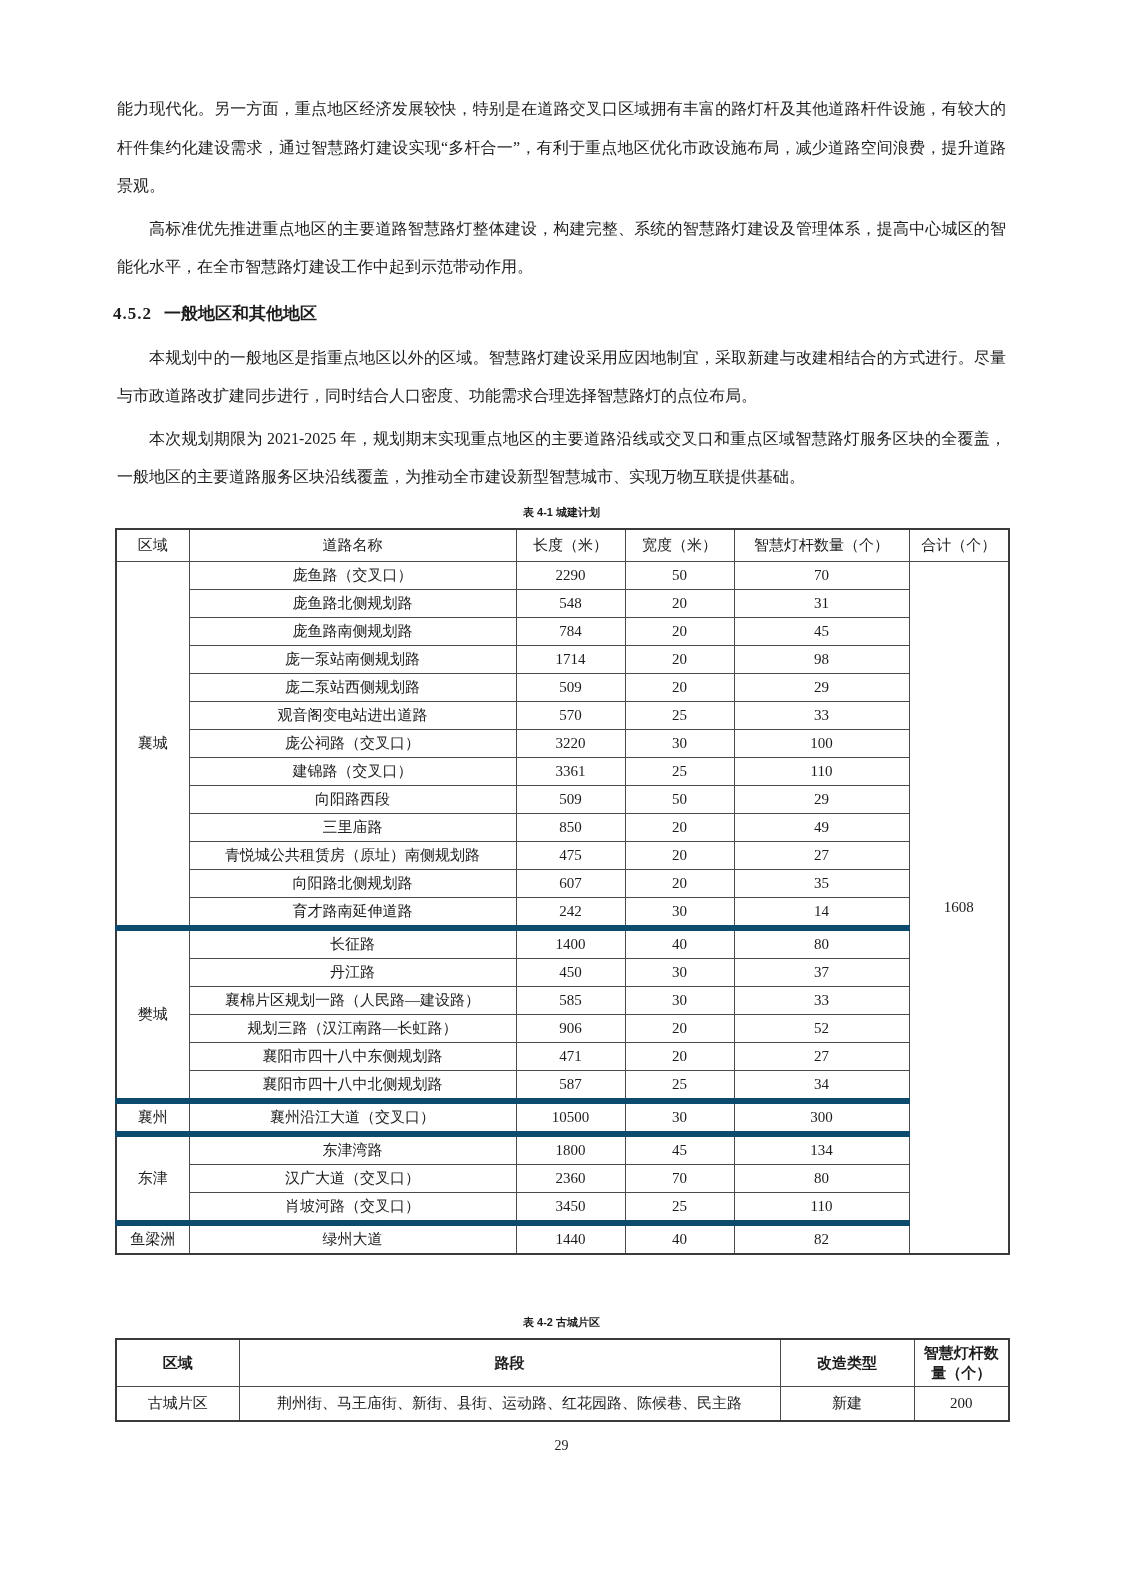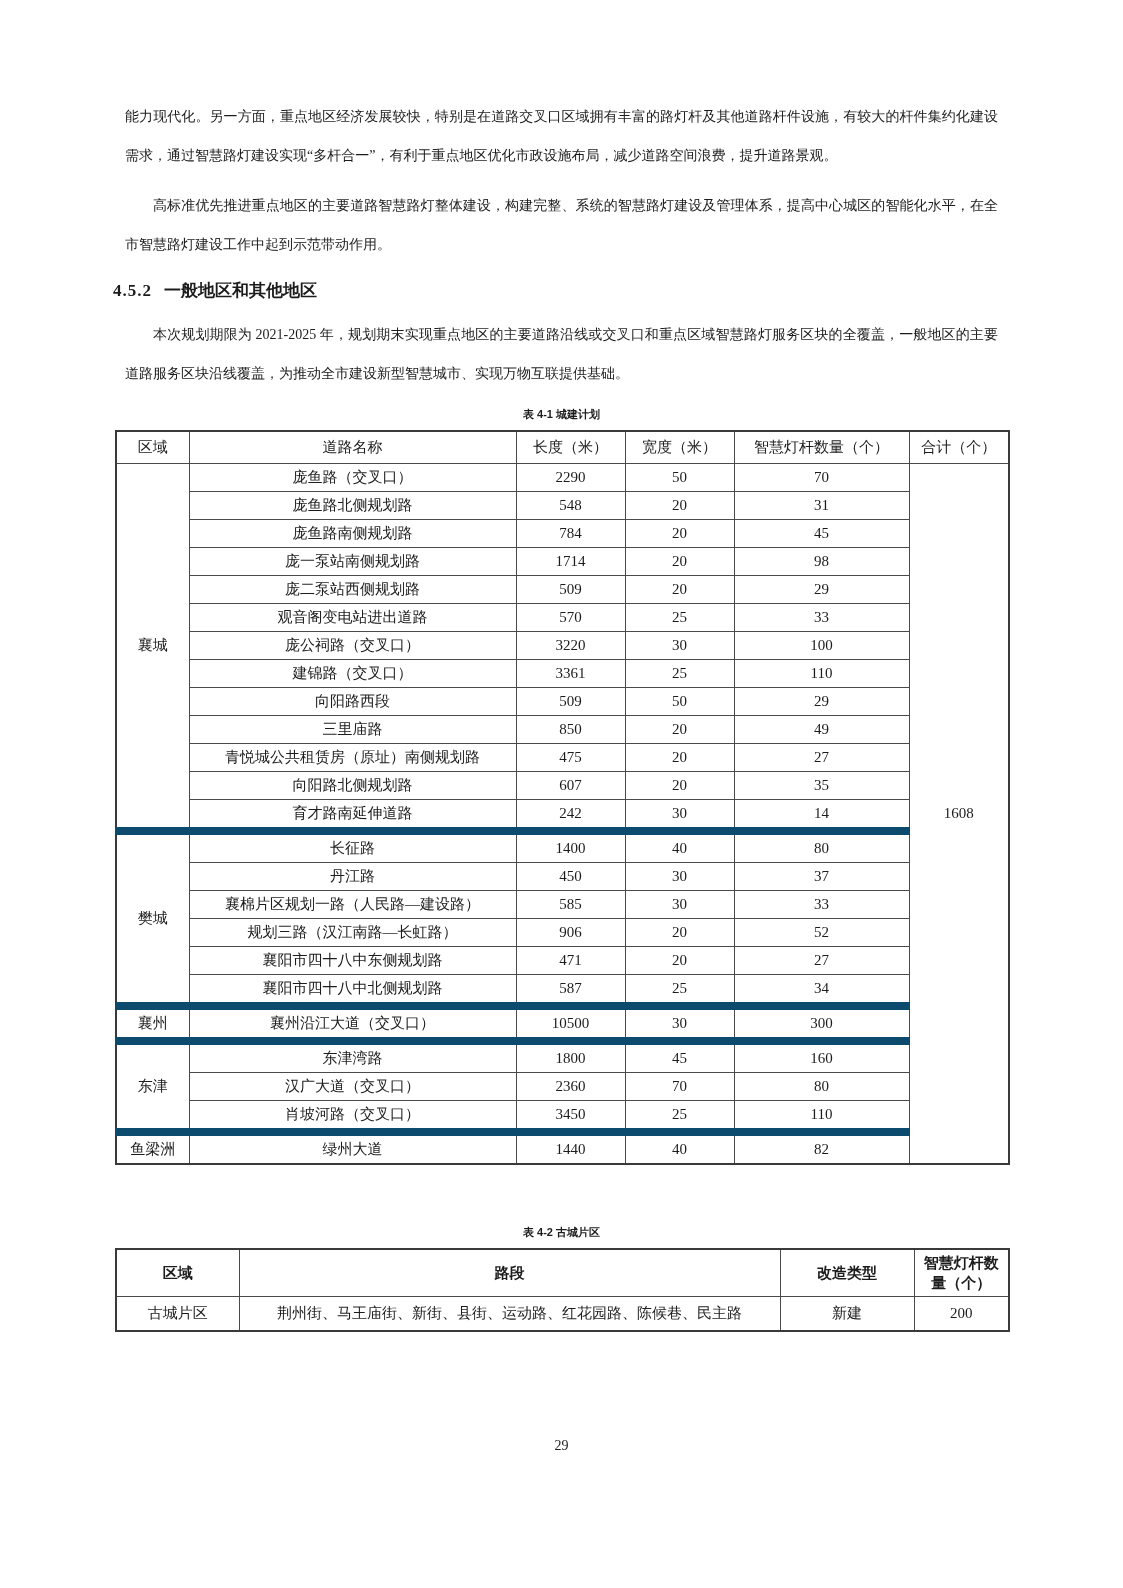--- a/index.html
+++ b/index.html
@@ -7,22 +7,22 @@
     position:relative;
     width:1123px; height:1588px;
     margin:0 auto;
     background:#ffffff;
     font-family:"Liberation Serif","DejaVu Serif",serif;
     color:#1c1c1c;
     overflow:hidden;
   }
   .content { position:absolute; left:113px; top:86px; width:897px; }
   p.body {
-    font-size:14px; line-height:38.5px;
-    text-align:justify; margin:12px;
+    font-size:16px; line-height:38.5px;
+    text-align:justify; margin:4px;
     text-indent:2em;
   }
   p.noindent { text-indent:0; }
   h2.sec {
     font-family:"Liberation Sans","DejaVu Sans",sans-serif;
     font-weight:700; font-size:17px; line-height:26px;
     margin:14px 0 12px 0;
   }
   h2.sec .hnum {
     font-family:"Liberation Serif","DejaVu Serif",serif;
@@ -40,21 +40,21 @@
     border:2px solid #3a3a3a;
   }
   table.data th, table.data td {
     border:1px solid #4a4a4a;
     font-size:15px; font-weight:normal;
     text-align:center; vertical-align:middle;
     padding:1px 3px; overflow:hidden;
   }
   #table1 thead th { height:29px; }
   #table1 tbody td { height:25px; }
-  #table1 tr.group-start td { border-top:8px solid #0c4a6e; }
+  #table1 tr.group-start td { border-top:6px solid #0c4a6e; }
   #table2 thead th {
     font-family:"Liberation Sans","DejaVu Sans",sans-serif;
     font-weight:700; height:44px; line-height:20px;
   }
   #table2 tbody td { height:31px; }
   .footer {
     position:absolute; top:1438px; left:0; width:100%;
     text-align:center; font-size:14px; color:#222;
   }
 </style>
@@ -63,20 +63,21 @@
 
 <div class="page">
   <div class="content">
 
     <p class="body noindent">能力现代化。另一方面，重点地区经济发展较快，特别是在道路交叉口区域拥有丰富的路灯杆及其他道路杆件设施，有较大的杆件集约化建设需求，通过智慧路灯建设实现“多杆合一”，有利于重点地区优化市政设施布局，减少道路空间浪费，提升道路景观。</p>
     <p class="body">高标准优先推进重点地区的主要道路智慧路灯整体建设，构建完整、系统的智慧路灯建设及管理体系，提高中心城区的智能化水平，在全市智慧路灯建设工作中起到示范带动作用。</p>
 
     <h2 class="sec">
       <span class="hnum">4.5.2</span><span>一般地区和其他地区</span>
     </h2>
+    <p class="body">本规划中的一般地区是指重点地区以外的区域。智慧路灯建设采用应因地制宜，采取新建与改建相结合的方式进行。尽量与市政道路改扩建同步进行，同时结合人口密度、功能需求合理选择智慧路灯的点位布局。</p>
 
     <p class="body">本次规划期限为 2021-2025 年，规划期末实现重点地区的主要道路沿线或交叉口和重点区域智慧路灯服务区块的全覆盖，一般地区的主要道路服务区块沿线覆盖，为推动全市建设新型智慧城市、实现万物互联提供基础。</p>
 
     <div class="table-title">表 4-1 城建计划</div>
     <table class="data" id="table1">
       <colgroup>
         <col style="width:73px">
           <col style="width:327px">
           <col style="width:109px">
         <col style="width:109px">
@@ -216,21 +217,21 @@
             <td>襄州沿江大道（交叉口）</td>
             <td>10500</td>
             <td>30</td>
             <td>300</td>
           </tr>
           <tr class="group-start">
             <td rowspan="3">东津</td>
             <td>东津湾路</td>
             <td>1800</td>
             <td>45</td>
-            <td>160</td>
+            <td>134</td>
           </tr>
           <tr>
             <td>汉广大道（交叉口）</td>
             <td>2360</td>
             <td>70</td>
             <td>80</td>
           </tr>
           <tr>
             <td>肖坡河路（交叉口）</td>
             <td>3450</td>

